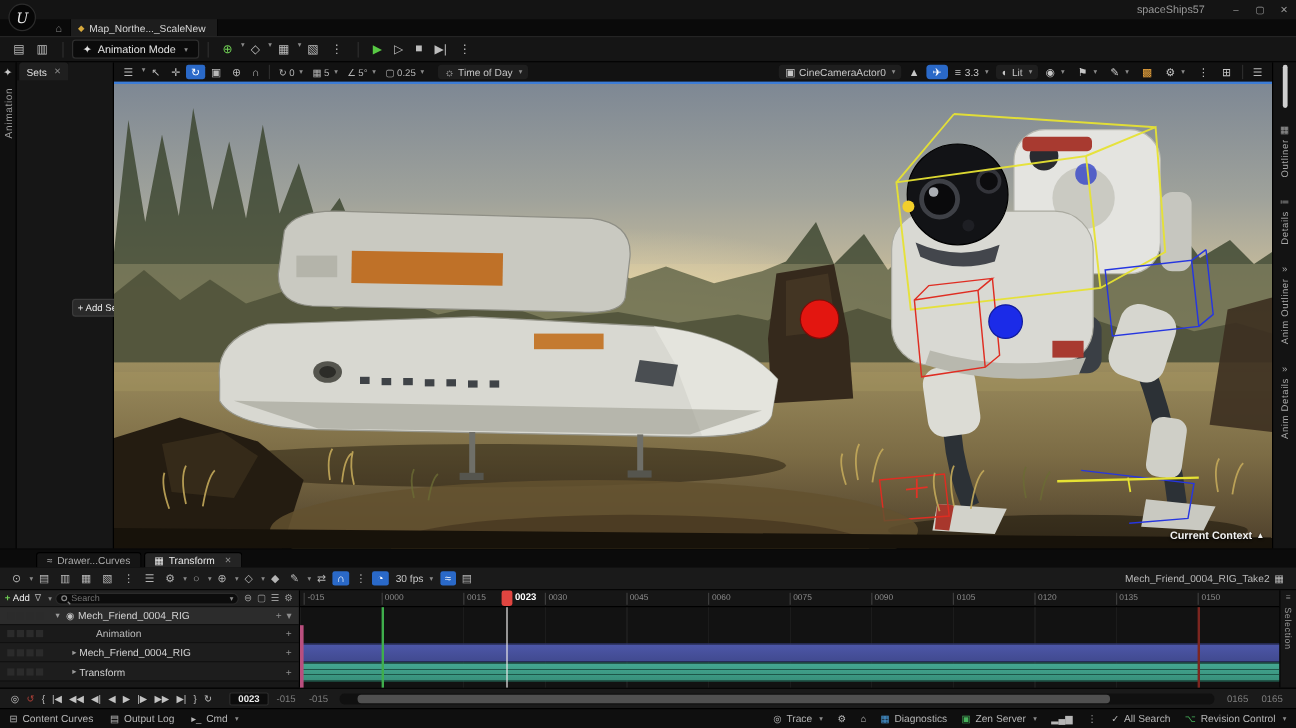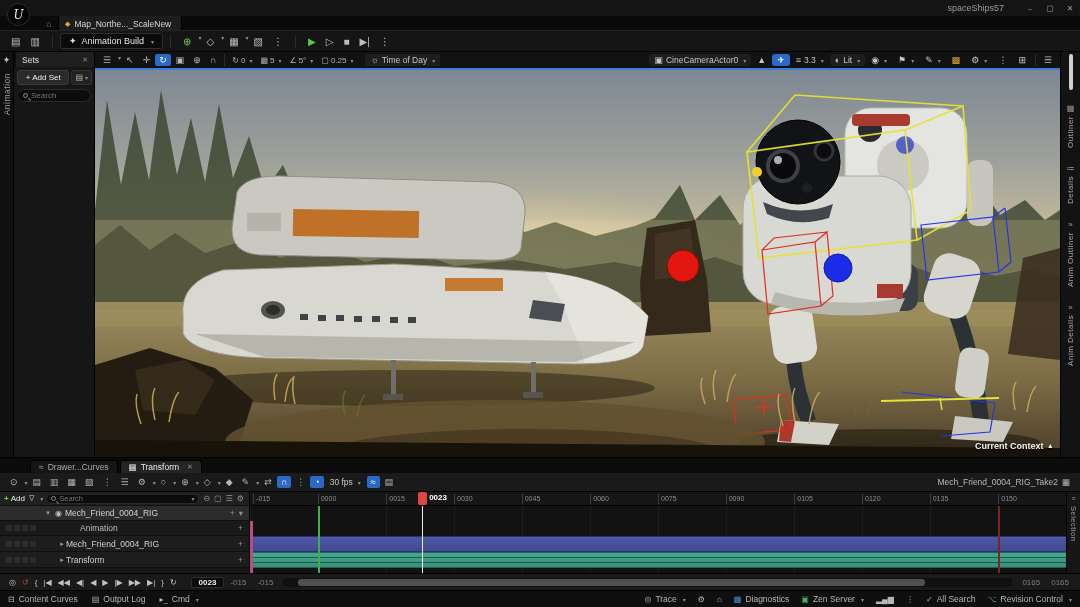--- a/index.html
+++ b/index.html
@@ -25,21 +25,21 @@
     display:flex;align-items:center;gap:2px;padding:0 6px}
   .tb-icon{padding:2px 5px;color:#bdbdbd;font-size:10px;border-radius:2px}
   .tb-sep{width:1px;height:13px;background:#2d2d2d;margin:0 5px}
   .mode-btn{background:#0b0b0b;border:1px solid #2e2e2e;border-radius:3px;padding:2px 8px;
     display:flex;gap:5px;align-items:center;color:#e4e4e4}
   
   #workspace{display:flex;height:405px}
   #left-strip{width:14px;background:#101010;border-right:1px solid #000;display:flex;flex-direction:column;
     align-items:center;padding-top:3px;gap:8px}
   .vlabel{writing-mode:vertical-rl;transform:rotate(180deg);font-size:8.5px;color:#9c9c9c;letter-spacing:.5px}
-  #left-panel{width:81px;background:#161616;border-right:1px solid #000;display:flex;flex-direction:column}
+  #left-panel{width:81px;background:#161616;border-right:1px solid #000;display:flex;flex-direction:row}
   .panel-tab-row{height:15px;background:#0d0d0d;display:flex;align-items:center}
   .panel-tab{background:#1f1f1f;height:100%;display:flex;align-items:center;gap:6px;padding:0 6px;
     font-size:8.5px;color:#e0e0e0;border-radius:3px 3px 0 0;margin-left:2px;flex:1}
   .panel-tab .x{margin-left:auto;color:#8b8b8b;font-size:7px}
   .addset-row{display:flex;gap:2px;padding:3px 2px 0 3px;align-items:center}
   .addset-btn{background:#2a2a2a;border:1px solid #3b3b3b;border-radius:3px;font-size:8px;color:#ececec;
     padding:2px 4px;flex:1;text-align:center;white-space:nowrap}
   .preset-btn{background:#222;border:1px solid #333;border-radius:3px;padding:2px 3px;font-size:8px;color:#bbb;display:flex;align-items:center}
   .search-box{margin:4px 3px 2px 3px;background:#0c0c0c;border:1px solid #2a2a2a;border-radius:8px;
     display:flex;align-items:center;gap:3px;padding:1px 5px;color:#767676;font-size:8px}
@@ -161,21 +161,21 @@
 </div>
 
 <div id="main-toolbar">
   <div id="tb-left" style="display:flex">
       <span class="tb-icon">▤</span>
       <span class="tb-icon">▥</span>
     </div>
   <div class="tb-sep"></div>
   <div class="mode-btn">
     <span>✦</span>
-    <span>Animation Build</span>
+    <span>Animation Mode</span>
     <span class="crt">▾</span>
   </div>
   <div class="tb-sep"></div>
   <div id="tb-actors" style="display:flex">
       <span class="tb-icon" style="color: rgb(111, 206, 84);">⊕</span>
       <span class="crt">▾</span>
       <span class="tb-icon">◇</span>
       <span class="crt">▾</span>
       <span class="tb-icon">▦</span>
       <span class="crt">▾</span>

